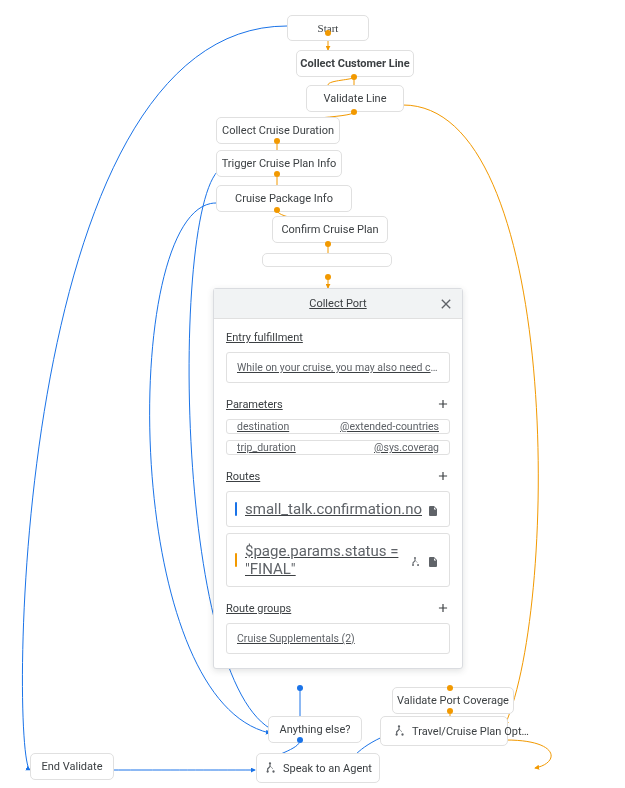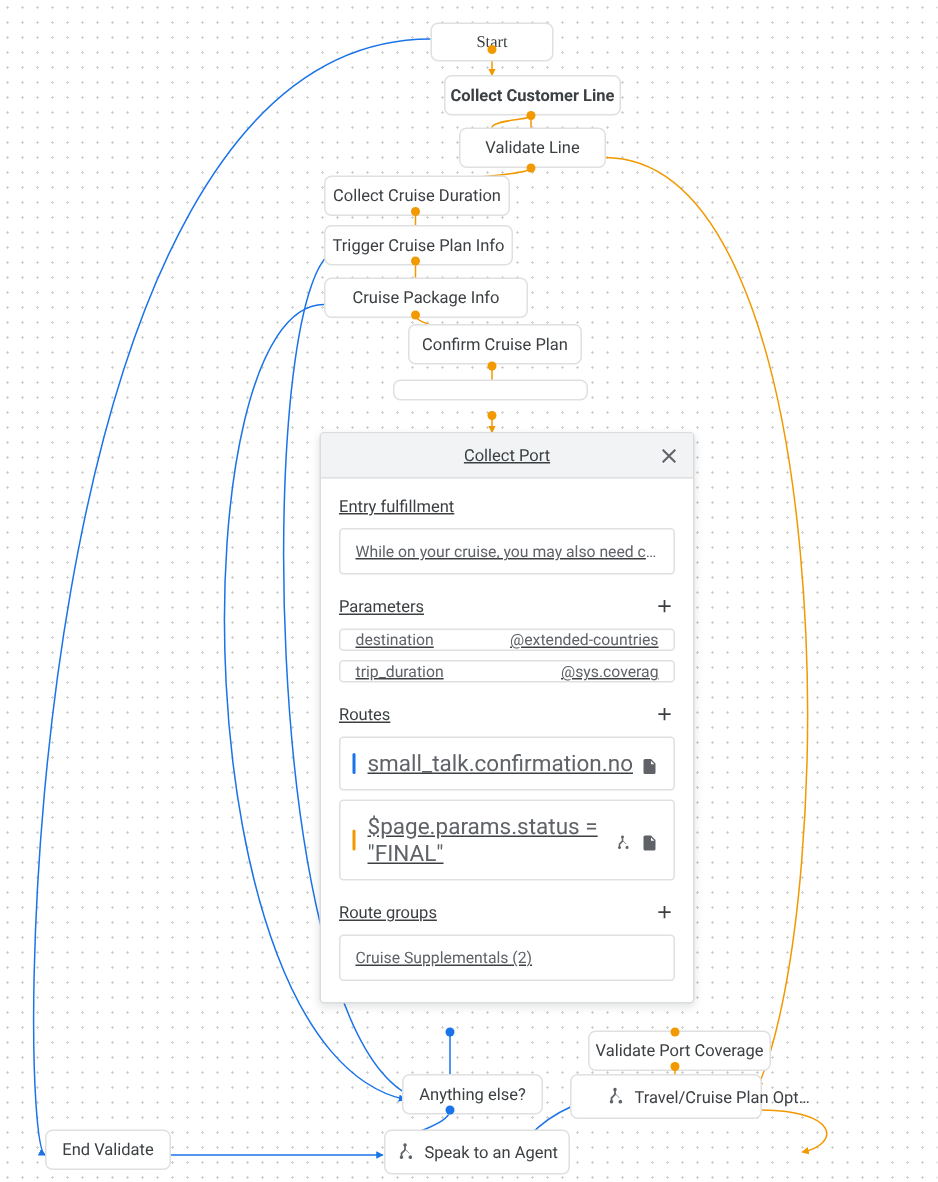--- a/index.html
+++ b/index.html
@@ -219,21 +219,21 @@
   <span>Confirm Cruise Plan</span>
 </div>
 <div class="node" style="left:262px;top:253px;width:130px;" hidden=""></div>
 
 <div class="node" style="left:248px;top:716px;width:94px;margin-left:20px;">
   <span>Anything else?</span>
 </div>
 <div class="node" style="left:392px;top:687px;width:122px;">
   <span>Validate Port Coverage</span>
 </div>
-<div class="node" style="left:380px;top:716px;width:128px;justify-content:flex-start;padding-left:22px;">
+<div class="node" style="left:380px;top:716px;width:128px;justify-content:flex-start;padding-left:11px;">
   <span class="merge-icon">
     <svg viewBox="0 0 24 24" width="14" height="14">
         <path fill="#5f6368" d="M12 2a2 2 0 00-2 2c0 .74.4 1.38 1 1.72V9l-4 4v3.28A2 2 0 008 20a2 2 0 002-2c0-.74-.4-1.38-1-1.72V14l4-4 4 4v2.28A2 2 0 0018 20a2 2 0 10-1-3.72V13l-4-4V5.72A2 2 0 0012 2z"></path>
       </svg>
   </span>
   <span>Travel/Cruise Plan Opt…</span>
 </div>
 <div class="node" style="left:256px;top:753px;width:124px;justify-content:flex-start;padding-left:6px;">
   <span class="merge-icon">
     <svg viewBox="0 0 24 24" width="14" height="14">

